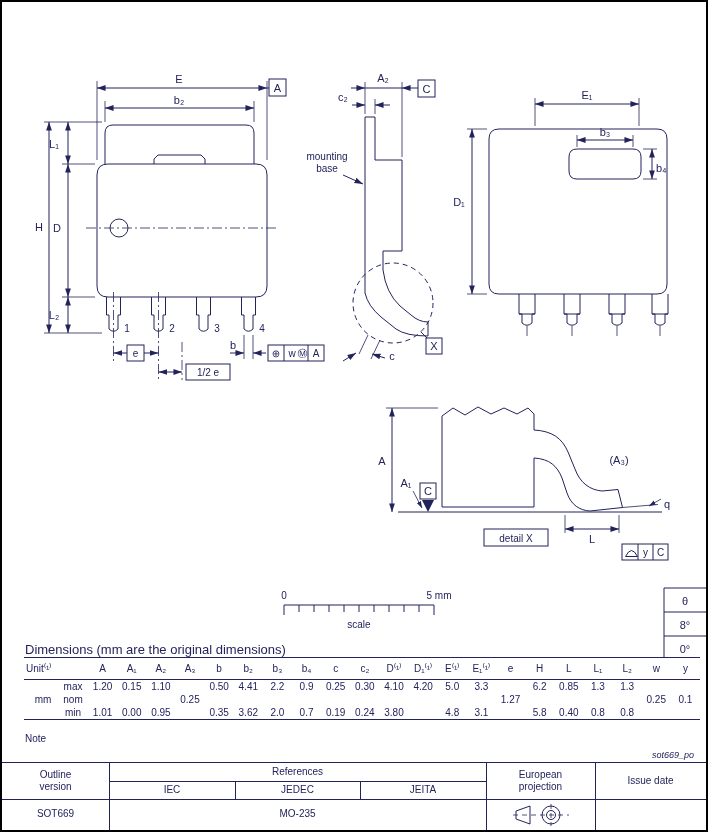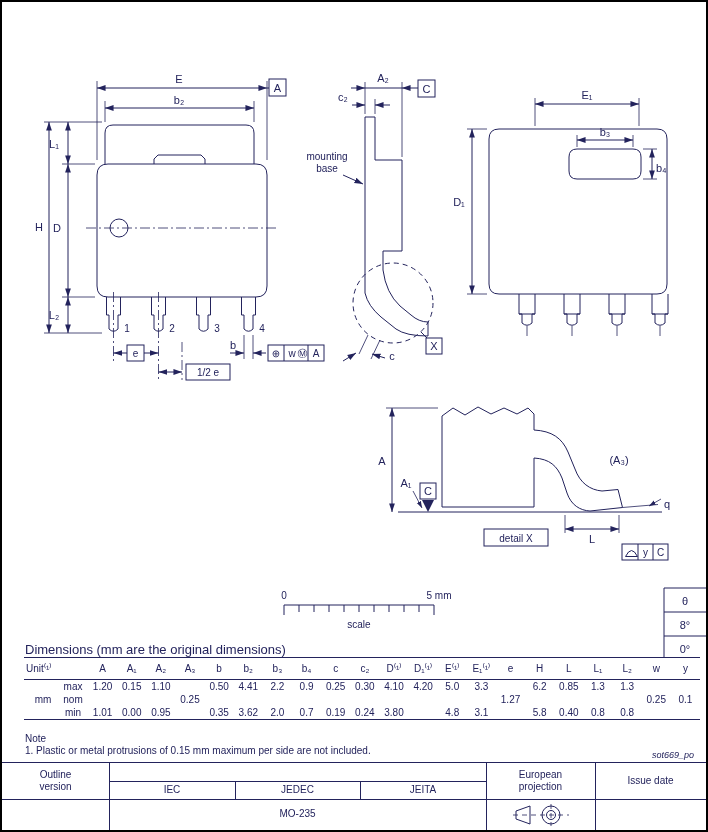--- a/index.html
+++ b/index.html
@@ -410,37 +410,38 @@
           <td>5.8</td>
           <td>0.40</td>
           <td>0.8</td>
           <td>0.8</td>
           <td></td>
           <td></td>
         </tr>
       </tbody>
     </table>
 <div class="note-title">Note</div>
-<div class="note-item">1. Plastic or metal protrusions of 0.15 mm maximum per side are not included.</div>
 <div class="docref">sot669_po</div>
 
 <div class="footer">
   <div class="fline v1"></div>
   <div class="fline v2"></div>
   <div class="fline v3"></div>
   <div class="fline h1"></div>
   <div class="fline h2"></div>
   <div class="fline sv1"></div>
   <div class="fline sv2"></div>
   <div class="fcell ov-label">Outline version</div>
+  <div class="fcell refs-label">References</div>
   <div class="fcell iec">IEC</div>
   <div class="fcell jedec">JEDEC</div>
   <div class="fcell jeita">JEITA</div>
   <div class="fcell id-label">Issue date</div>
   <div class="fcell ep-label">European projection</div>
+  <div class="fcell ov-value">SOT669</div>
   <div class="fcell refs-value">MO-235</div>
   <div class="fcell ep-symbol">
     <svg width="56" height="22" viewBox="0 0 56 22">
       <line class="dsh thin" x1="0" y1="11" x2="56" y2="11"></line>
       <path d="M3,7 L17,2 L17,20 L3,15 Z"></path>
       <circle cx="38" cy="11" r="9"></circle>
       <circle cx="38" cy="11" r="4.5"></circle>
       <line class="dsh thin" x1="38" y1="0" x2="38" y2="22"></line>
     </svg>
   </div>

